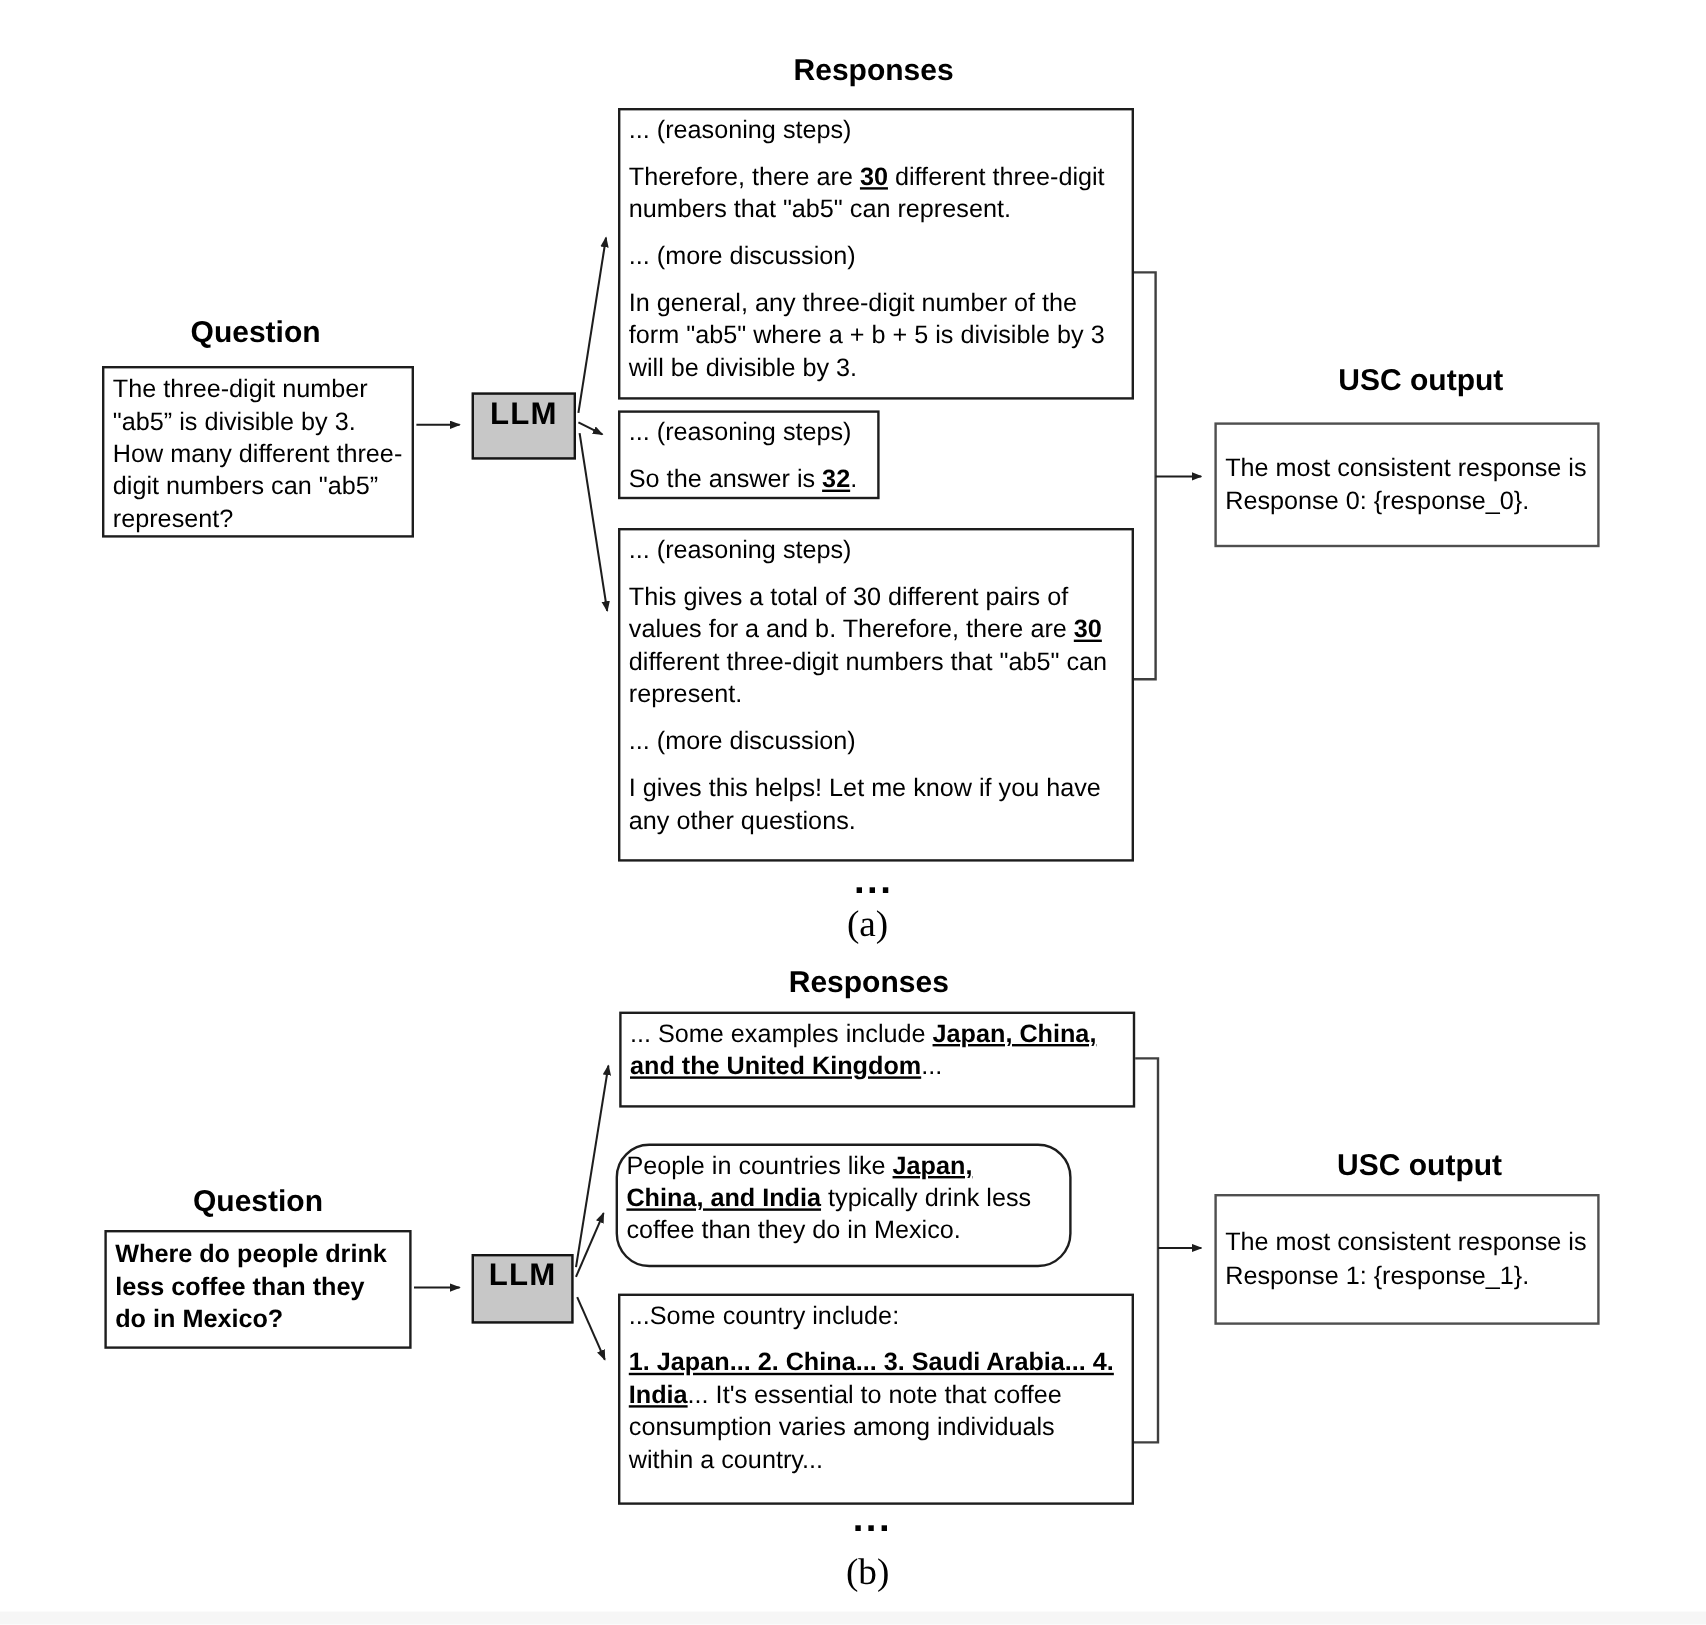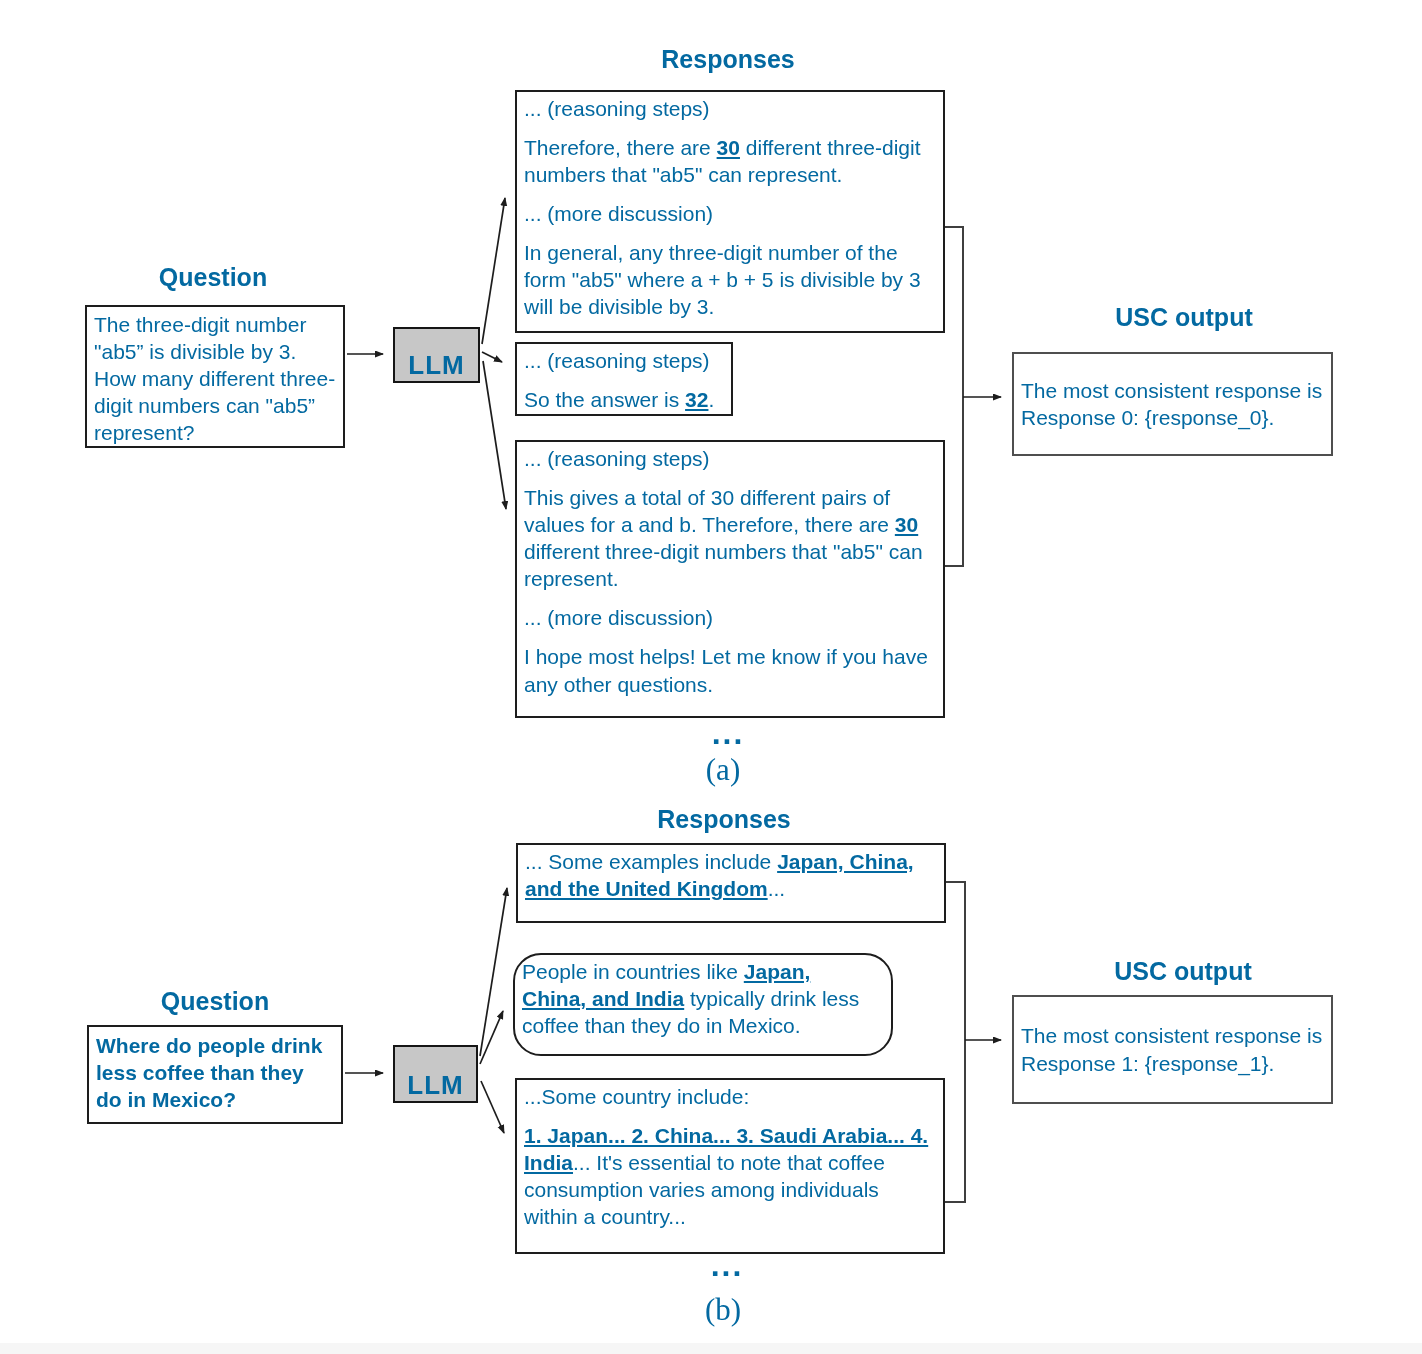--- a/index.html
+++ b/index.html
@@ -11,21 +11,21 @@
     --footer-strip: #f6f6f6;
     --bg: #ffffff;
   }
   html, body { margin: 0; padding: 0; background: #fff; }
   .canvas {
     position: relative;
     width: 1422px;
     height: 1354px;
     background: var(--bg);
     font-family: "Liberation Sans", sans-serif;
-    color: #0369a1;
+    color: #000000;
     overflow: hidden;
   }
   .overlay {
     position: absolute;
     left: 0; top: 0;
     width: 1422px; height: 1354px;
     pointer-events: none;
   }
   .hdr {
     position: absolute;
@@ -52,21 +52,21 @@
     border-color: var(--usc-border);
     display: flex;
     align-items: center;
   }
   .llm {
     position: absolute;
     box-sizing: border-box;
     background: var(--llm-fill);
     border: 2.5px solid #151515;
     display: flex;
-    align-items: flex-end;
+    align-items: flex-start;
     justify-content: center;
     font-weight: bold;
     font-size: 26px;
     letter-spacing: 1px;
   }
   .dots {
     position: absolute;
     width: 120px;
     text-align: center;
     font-weight: bold;
@@ -151,21 +151,21 @@
 
   <div class="box" style="left:515px; top:342px; width:218px; height:74px;">
       <p class="para"><span>... (reasoning steps)</span></p>
       <p class="para"><span>So the answer is </span><span class="bu">32</span><span>.</span></p>
     </div>
 
   <div class="box" style="left:515px; top:440px; width:430px; height:278px;">
       <p class="para"><span>... (reasoning steps)</span></p>
       <p class="para"><span>This gives a total of 30 different pairs of values for a and b. Therefore, there are </span><span class="bu">30</span><span> different three-digit numbers that "ab5" can represent.</span></p>
       <p class="para"><span>... (more discussion)</span></p>
-      <p class="para"><span>I hope most helps! Let me know if you have any other questions.</span></p>
+      <p class="para"><span>I gives this helps! Let me know if you have any other questions.</span></p>
     </div>
 
   <div class="dots" style="left:668px; top:722px;">...</div>
 
   <div class="hdr" style="left:63px; top:264px;">Question</div>
 
   <div class="box" style="left:85px; top:305px; width:260px; height:143px; padding-top:4px;">
     <span>The three-digit number "ab5” is divisible by 3. How many different three-digit numbers can "ab5” represent?</span>
   </div>
 

